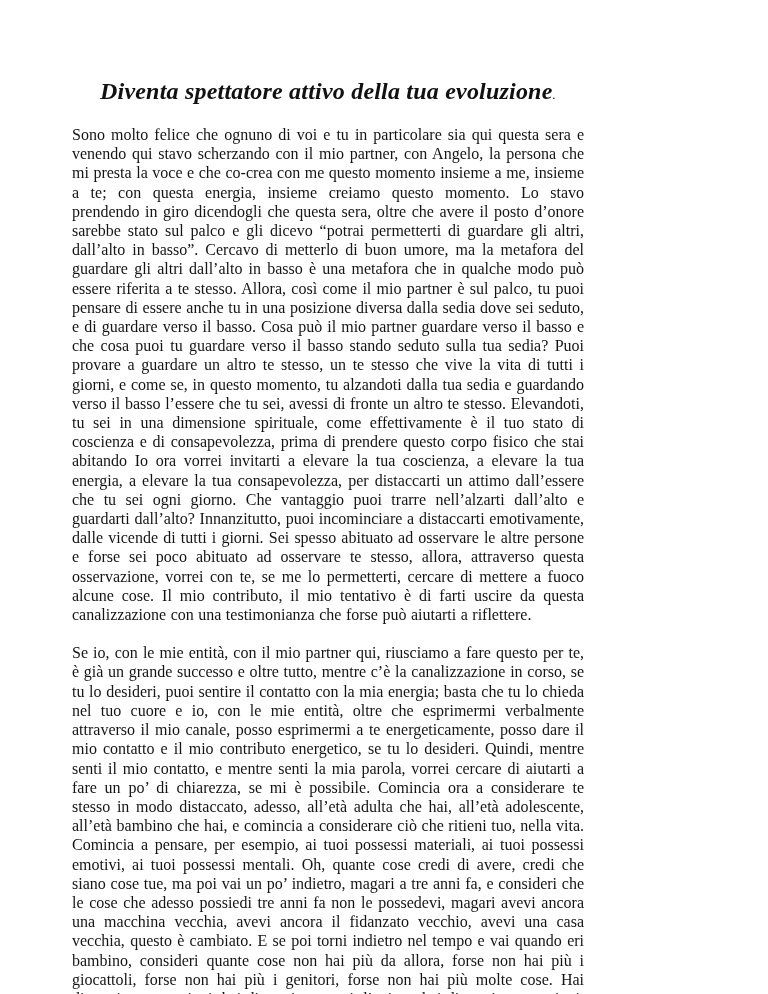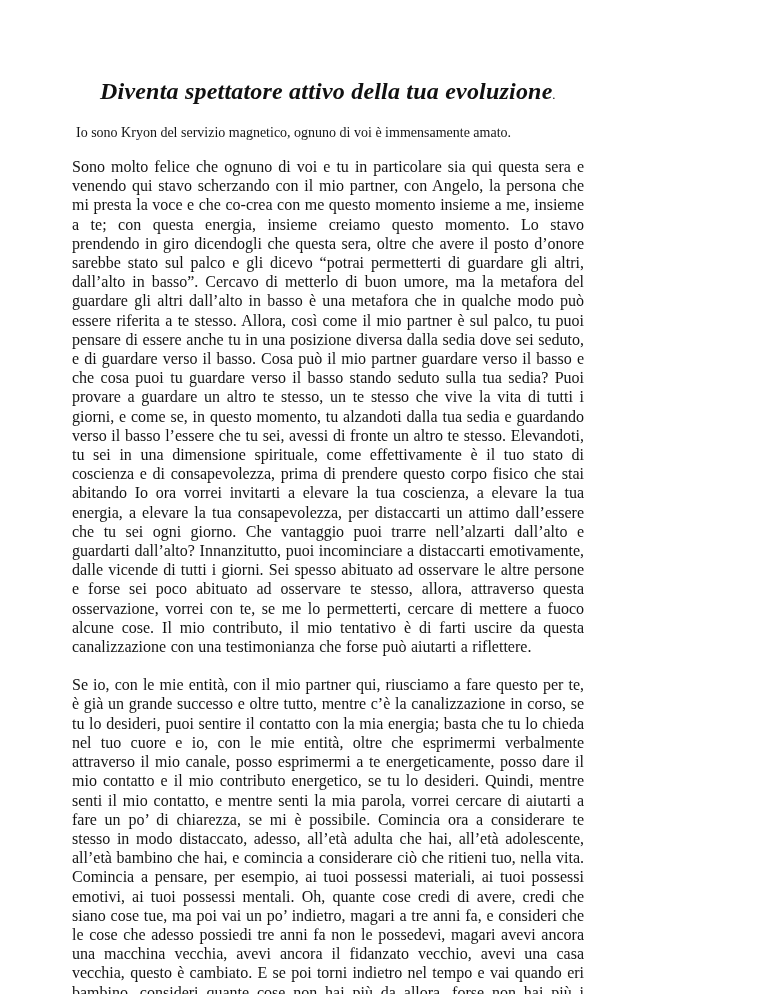--- a/index.html
+++ b/index.html
@@ -48,18 +48,17 @@
     color: #141414;
     word-spacing: 0.5px;
   }
 </style>
 </head>
 <body>
 
 <div class="page">
   <h1 class="doc-title"><span>Diventa spettatore attivo della tua evoluzione</span><span class="title-period">.</span></h1>
 
-  <p class="doc-subtitle">Io sono Kryon del servizio magnetico, ognuno di voi è immensamente amato.</p>
 
   <p class="body-paragraph">Sono molto felice che ognuno di voi e tu in particolare sia qui questa sera e venendo qui stavo scherzando con il mio partner, con Angelo, la persona che mi presta la voce e che co-crea con me questo momento insieme a me, insieme a te; con questa energia, insieme creiamo questo momento. Lo stavo prendendo in giro dicendogli che questa sera, oltre che avere il posto d’onore sarebbe stato sul palco e gli dicevo “potrai permetterti di guardare gli altri, dall’alto in basso”. Cercavo di metterlo di buon umore, ma la metafora del guardare gli altri dall’alto in basso è una metafora che in qualche modo può essere riferita a te stesso. Allora, così come il mio partner è sul palco, tu puoi pensare di essere anche tu in una posizione diversa dalla sedia dove sei seduto, e di guardare verso il basso. Cosa può il mio partner guardare verso il basso e che cosa puoi tu guardare verso il  basso stando seduto sulla tua sedia? Puoi provare a guardare un altro te stesso, un te stesso che vive la vita di tutti i giorni, e come se, in questo momento, tu alzandoti dalla tua sedia e guardando verso il basso l’essere che tu sei, avessi di fronte un altro te stesso. Elevandoti, tu sei in una dimensione spirituale, come effettivamente è il tuo stato di coscienza e di consapevolezza, prima di prendere questo corpo fisico che stai abitando Io ora vorrei invitarti a elevare la tua coscienza, a elevare la tua energia, a elevare la tua consapevolezza, per distaccarti un attimo dall’essere che tu sei ogni giorno. Che vantaggio puoi trarre nell’alzarti dall’alto e guardarti dall’alto? Innanzitutto, puoi incominciare a distaccarti emotivamente, dalle vicende di tutti i giorni. Sei spesso abituato ad osservare le altre persone e forse sei poco abituato ad osservare te stesso, allora, attraverso questa osservazione, vorrei con te, se me lo permetterti, cercare di mettere a fuoco alcune cose. Il mio contributo, il mio tentativo è di farti uscire da questa canalizzazione con una testimonianza che forse può aiutarti a riflettere.</p>
 
   <p class="body-paragraph">Se io, con le mie entità, con il mio partner qui, riusciamo a fare questo per te, è già un grande successo e oltre tutto, mentre c’è la canalizzazione in corso, se tu lo desideri, puoi sentire il contatto con la mia energia; basta che tu lo chieda nel tuo  cuore e io, con le mie entità, oltre che esprimermi verbalmente attraverso il mio canale, posso esprimermi a te energeticamente, posso dare il mio contatto e il mio contributo energetico, se tu lo desideri. Quindi, mentre senti il mio contatto, e mentre senti la mia parola, vorrei cercare di aiutarti a fare un po’ di chiarezza, se mi è possibile. Comincia ora a considerare te stesso in modo distaccato, adesso, all’età adulta che hai, all’età adolescente, all’età bambino che hai, e comincia a considerare ciò che ritieni tuo, nella vita. Comincia a pensare, per esempio, ai tuoi possessi materiali, ai tuoi possessi emotivi, ai tuoi possessi mentali. Oh, quante cose credi di avere, credi che siano cose tue, ma poi vai un po’ indietro, magari a tre anni fa, e consideri che le cose che adesso possiedi tre anni fa non le possedevi, magari avevi ancora una macchina vecchia, avevi ancora il fidanzato vecchio, avevi una casa vecchia, questo è cambiato. E se poi torni indietro nel tempo e vai quando eri bambino, consideri quante cose non hai più da allora, forse non hai più i giocattoli, forse non hai più i genitori, forse non hai più molte cose. Hai dimenticato emozioni, hai dimenticato stati d’animo, hai dimenticato passioni, oppure adesso, se vai verso il futuro, insegui nuovi stati d’animo, nuove passioni, nuove emozioni, nuovi possedimenti, ma, come puoi ben capire se consideri la tua vita nei vari passaggi, considera quante cose non ci sono più,</p>
 </div>
 
 </body></html>

